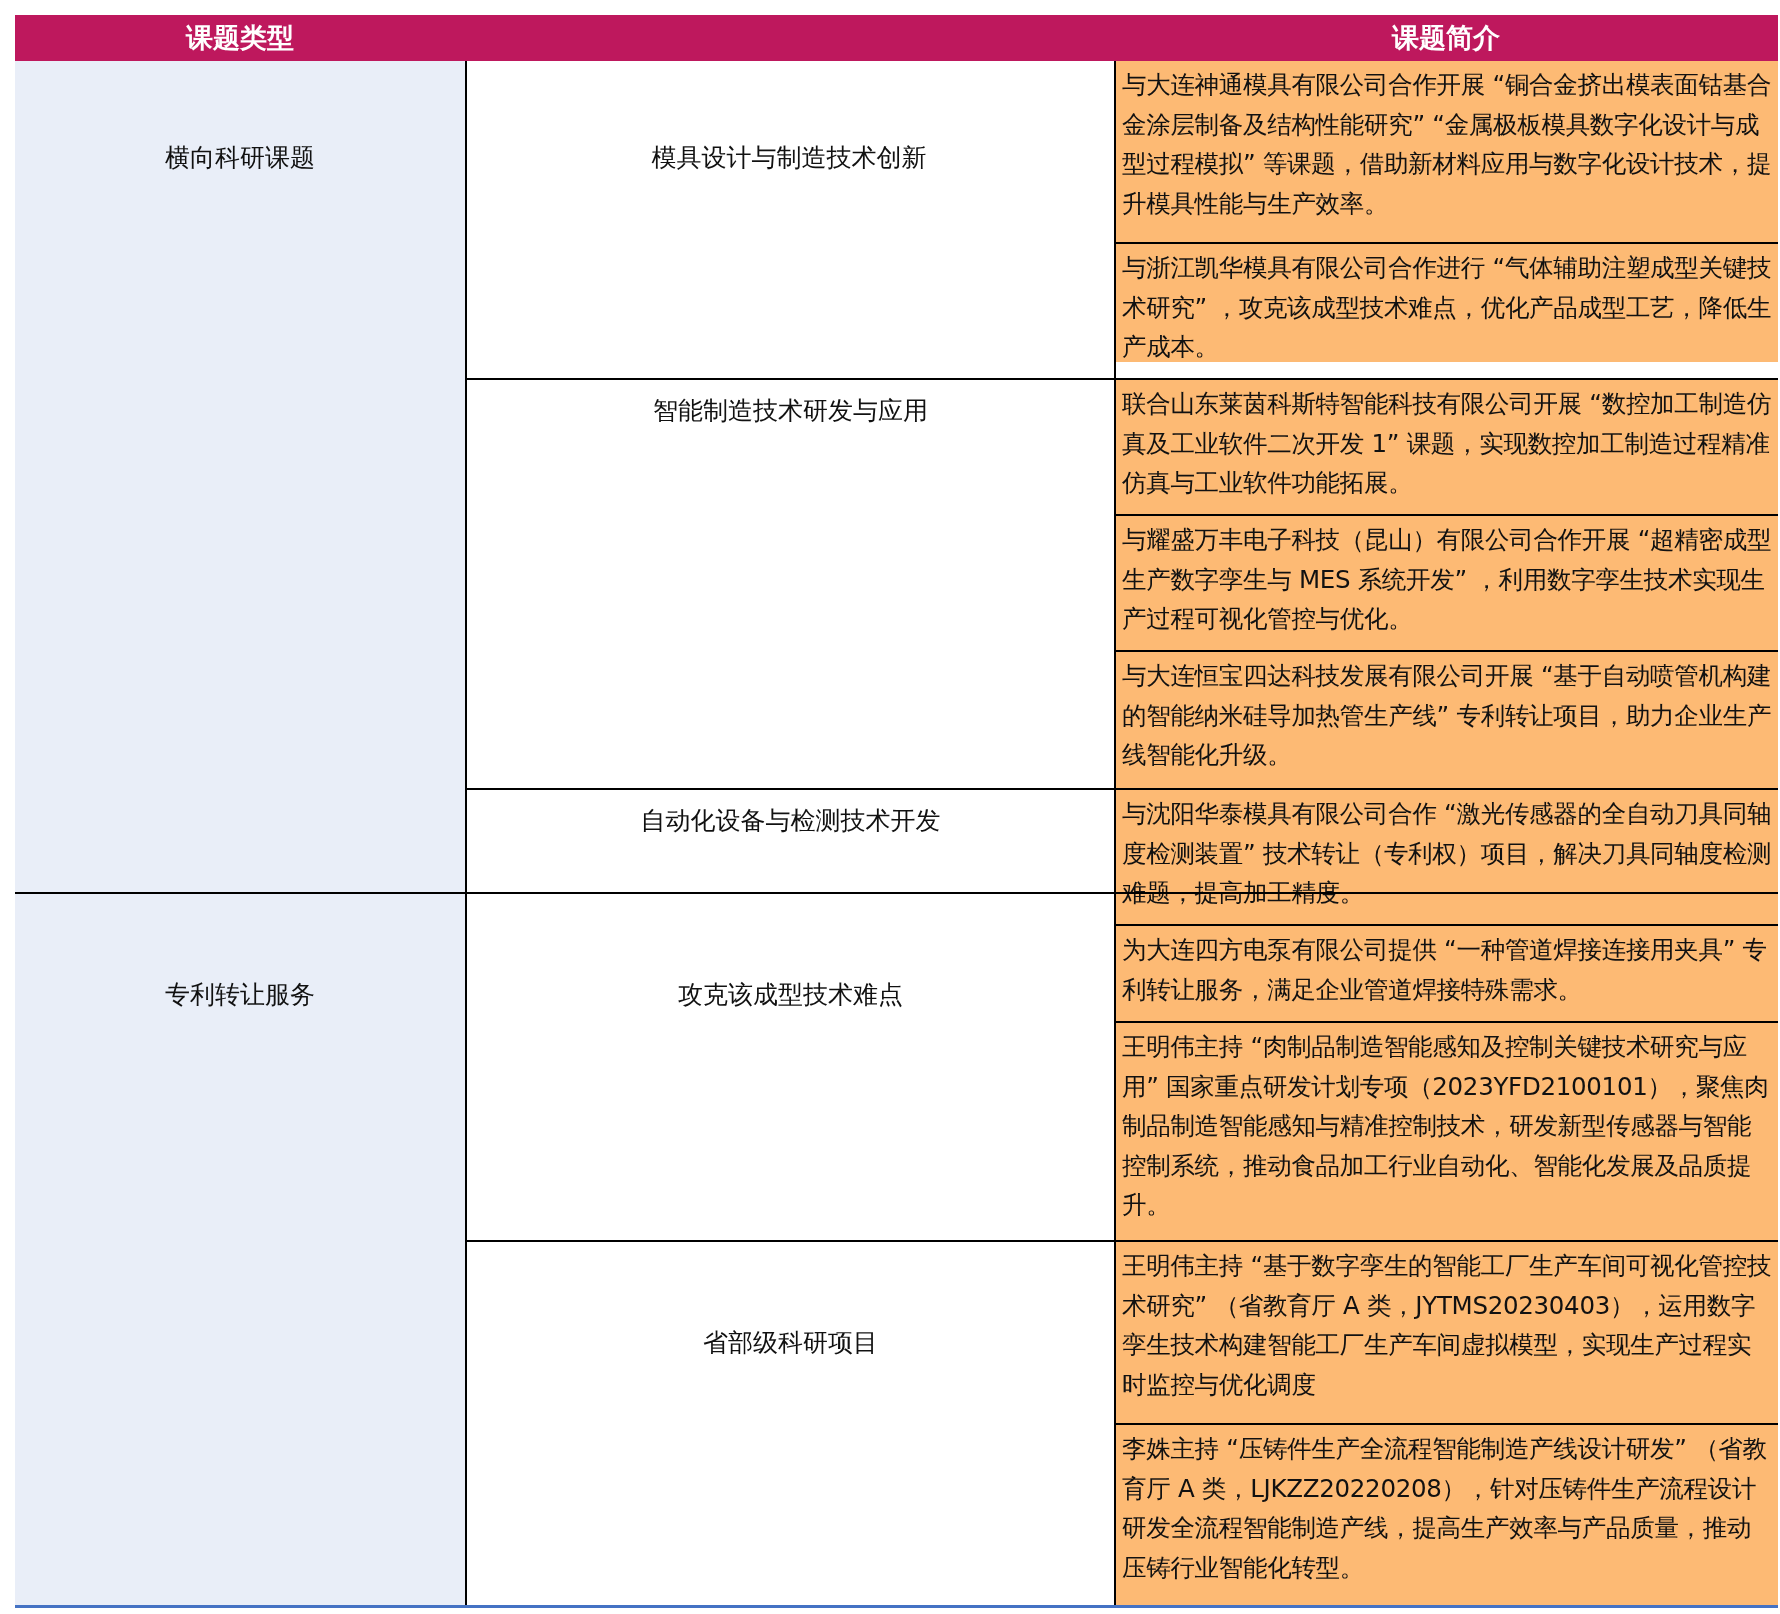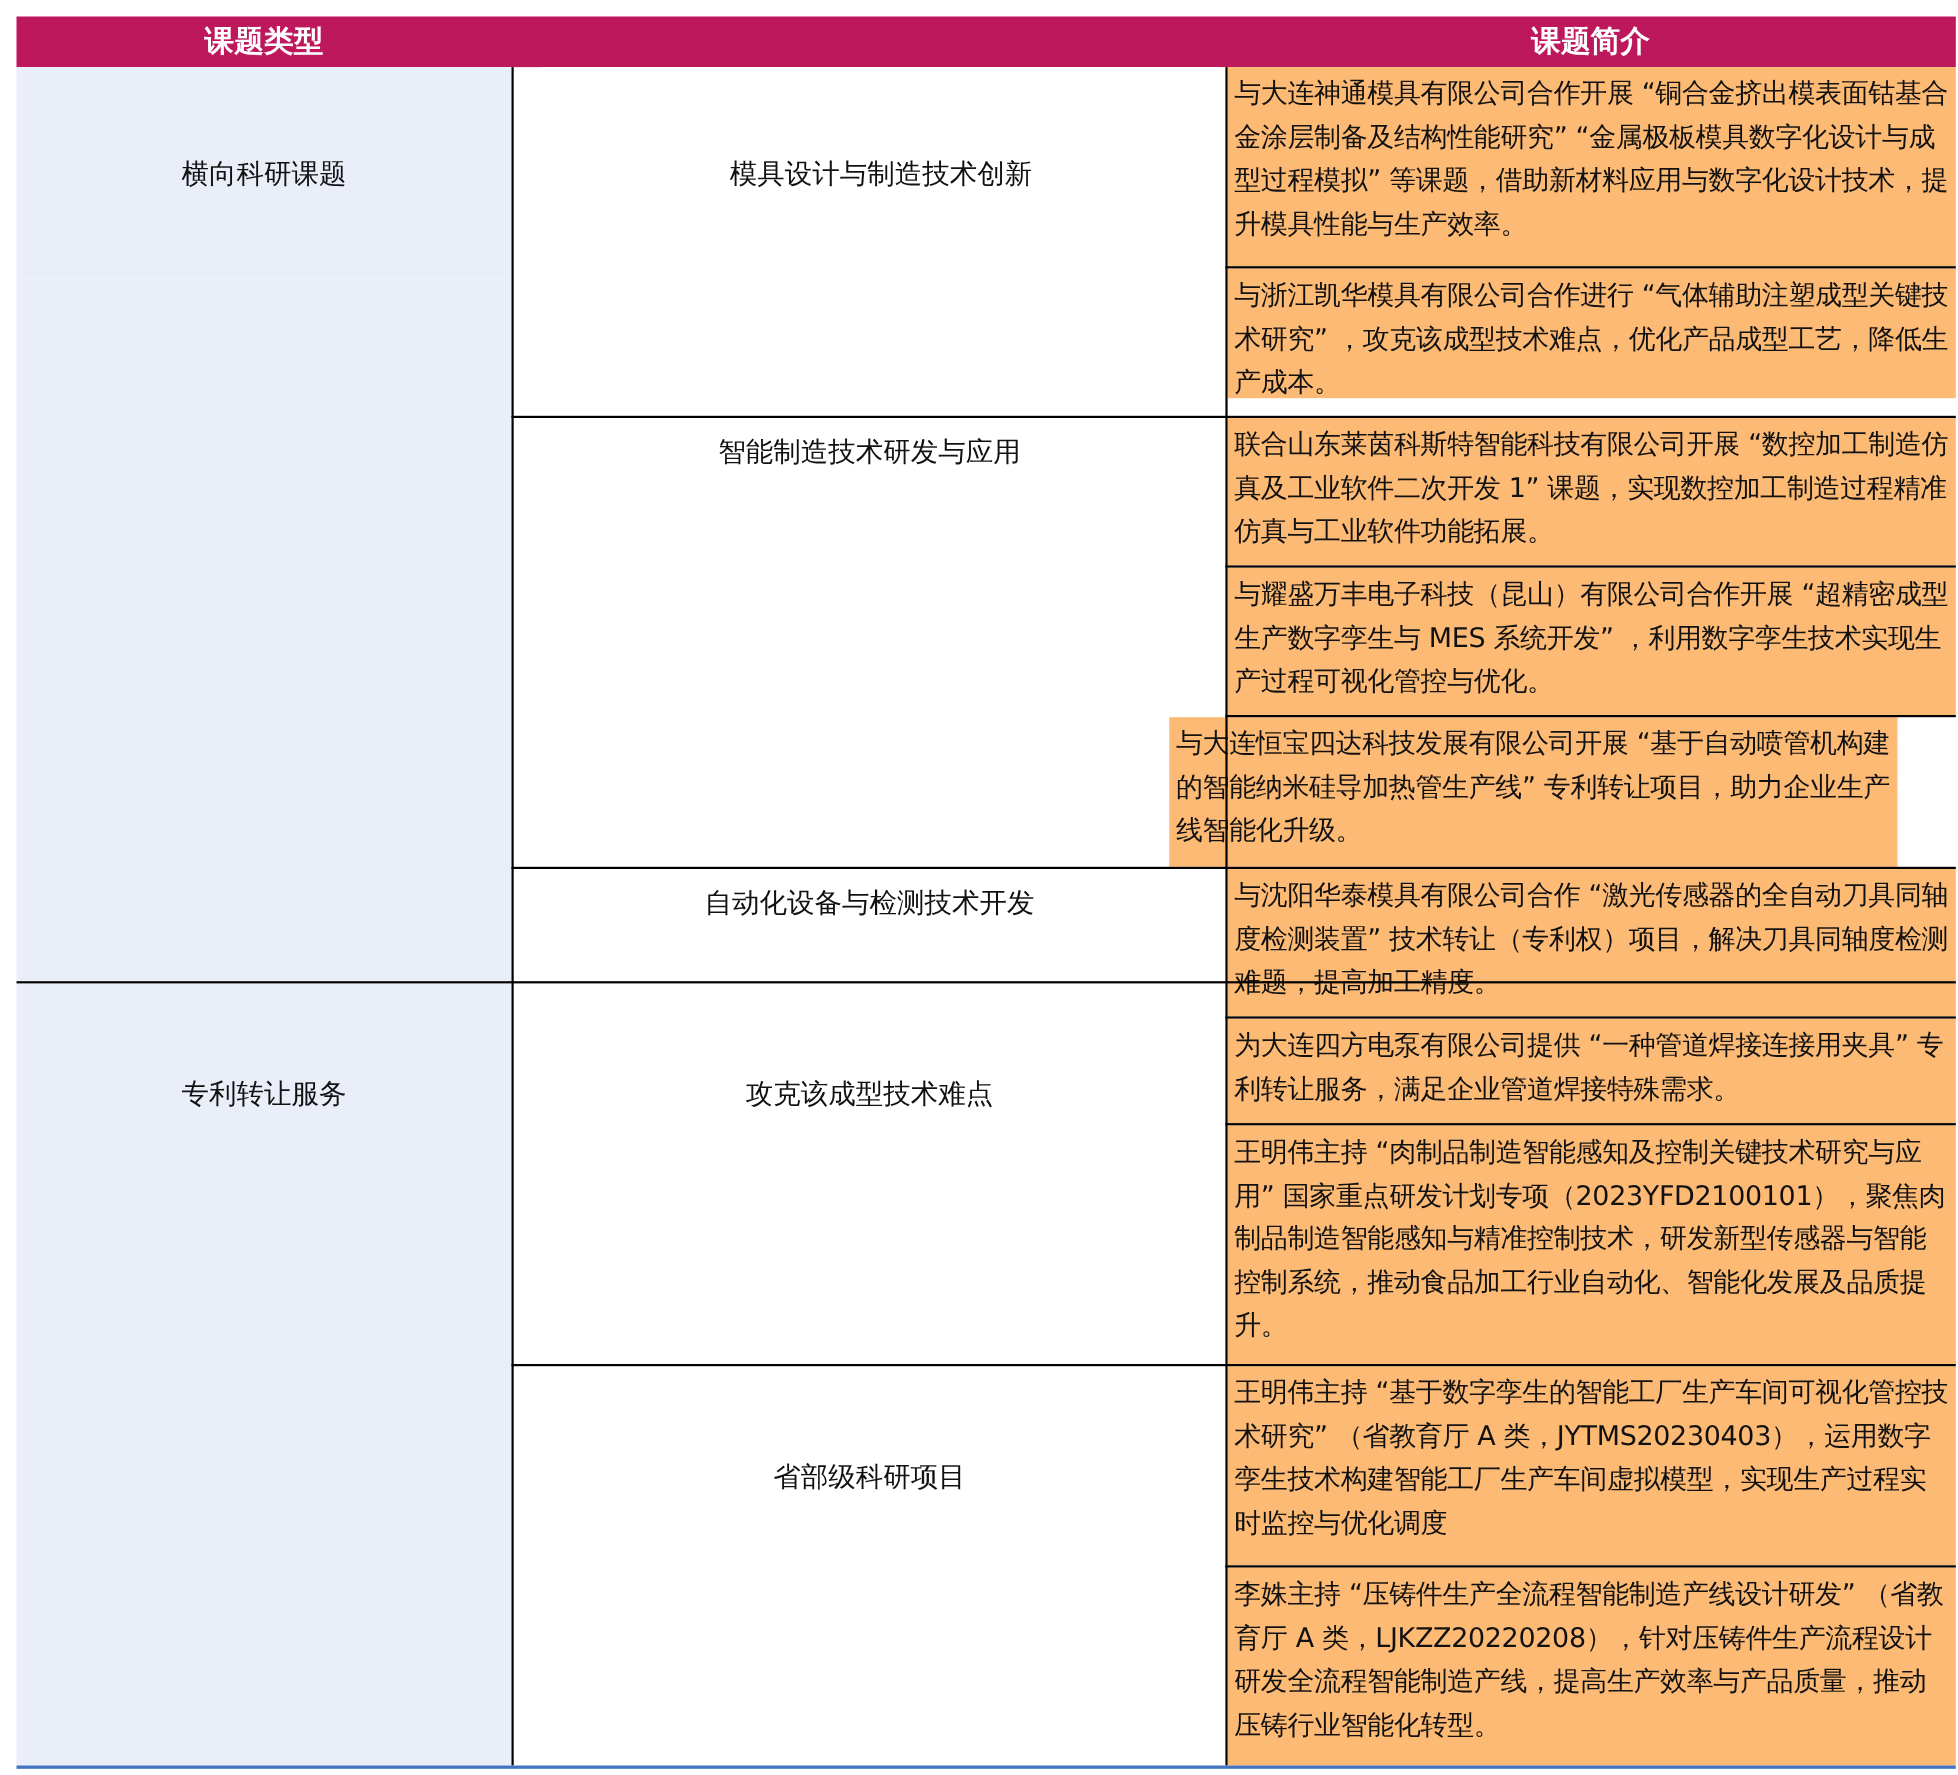--- a/index.html
+++ b/index.html
@@ -32,21 +32,21 @@
 
   <div class="cell c1 center" style="left:0;top:46px;width:450px;height:193px;">
     <span>横向科研课题</span>
   </div>
   <div class="cell c1" style="left:0;top:239px;width:450px;height:638px;"></div>
   <div class="cell c1 center" style="left:0;top:879px;width:450px;height:200px;">
     <span>专利转让服务</span>
   </div>
   <div class="cell c1" style="left:0;top:1079px;width:450px;height:511px;"></div>
 
-  <div class="cell c2 center" style="left:476px;top:46px;width:620px;height:193px;">
+  <div class="cell c2 center" style="left:464px;top:46px;width:620px;height:193px;">
     <span>模具设计与制造技术创新</span>
   </div>
   <div class="cell c2" style="left:452px;top:239px;width:647px;height:124px;"></div>
   <div class="cell c2 center" style="left:452px;top:365px;width:647px;height:60px;">
     <span>智能制造技术研发与应用</span>
   </div>
   <div class="cell c2" style="left:452px;top:425px;width:647px;height:348px;"></div>
   <div class="cell c2 center" style="left:452px;top:775px;width:647px;height:60px;">
     <span>自动化设备与检测技术开发</span>
   </div>
@@ -57,21 +57,21 @@
   <div class="cell c2" style="left:452px;top:1079px;width:647px;height:146px;"></div>
   <div class="cell c2 center" style="left:452px;top:1227px;width:647px;height:200px;">
     <span>省部级科研项目</span>
   </div>
   <div class="cell c2" style="left:452px;top:1427px;width:647px;height:163px;"></div>
 
   <div class="cell c3 desc" style="left:1101px;top:46px;width:662px;height:181px;">与大连神通模具有限公司合作开展 “铜合金挤出模表面钴基合金涂层制备及结构性能研究” “金属极板模具数字化设计与成型过程模拟” 等课题，借助新材料应用与数字化设计技术，提升模具性能与生产效率。</div>
   <div class="cell c3 desc" style="left:1101px;top:229px;width:662px;height:118px;">与浙江凯华模具有限公司合作进行 “气体辅助注塑成型关键技术研究” ，攻克该成型技术难点，优化产品成型工艺，降低生产成本。</div>
   <div class="cell c3 desc" style="left:1101px;top:365px;width:662px;height:134px;">联合山东莱茵科斯特智能科技有限公司开展 “数控加工制造仿真及工业软件二次开发 1” 课题，实现数控加工制造过程精准仿真与工业软件功能拓展。</div>
   <div class="cell c3 desc" style="left:1101px;top:501px;width:662px;height:134px;">与耀盛万丰电子科技（昆山）有限公司合作开展 “超精密成型生产数字孪生与 MES 系统开发” ，利用数字孪生技术实现生产过程可视化管控与优化。</div>
-  <div class="cell c3 desc" style="left:1048px;top:637px;width:662px;height:136px;">与大连恒宝四达科技发展有限公司开展 “基于自动喷管机构建的智能纳米硅导加热管生产线” 专利转让项目，助力企业生产线智能化升级。</div>
+  <div class="cell c3 desc" style="left:1101px;top:637px;width:662px;height:136px;">与大连恒宝四达科技发展有限公司开展 “基于自动喷管机构建的智能纳米硅导加热管生产线” 专利转让项目，助力企业生产线智能化升级。</div>
   <div class="cell c3 desc" style="left:1101px;top:775px;width:662px;height:134px;">与沈阳华泰模具有限公司合作 “激光传感器的全自动刀具同轴度检测装置” 技术转让（专利权）项目，解决刀具同轴度检测难题，提高加工精度。</div>
   <div class="cell c3 desc" style="left:1101px;top:911px;width:662px;height:95px;">为大连四方电泵有限公司提供 “一种管道焊接连接用夹具” 专利转让服务，满足企业管道焊接特殊需求。</div>
 
   <div class="cell c3 desc" style="left:1101px;top:1008px;width:662px;height:217px;">王明伟主持 “肉制品制造智能感知及控制关键技术研究与应用” 国家重点研发计划专项（2023YFD2100101），聚焦肉制品制造智能感知与精准控制技术，研发新型传感器与智能控制系统，推动食品加工行业自动化、智能化发展及品质提升。</div>
   <div class="cell c3 desc" style="left:1101px;top:1227px;width:662px;height:181px;">王明伟主持 “基于数字孪生的智能工厂生产车间可视化管控技术研究” （省教育厅 A 类，JYTMS20230403），运用数字孪生技术构建智能工厂生产车间虚拟模型，实现生产过程实时监控与优化调度</div>
   <div class="cell c3 desc" style="left:1101px;top:1410px;width:662px;height:180px;">李姝主持 “压铸件生产全流程智能制造产线设计研发” （省教育厅 A 类，LJKZZ20220208），针对压铸件生产流程设计研发全流程智能制造产线，提高生产效率与产品质量，推动压铸行业智能化转型。</div>
 
   <div class="vline" style="left:450px;top:46px;height:1544px;"></div>
   <div class="vline" style="left:1099px;top:46px;height:1544px;"></div>
 

